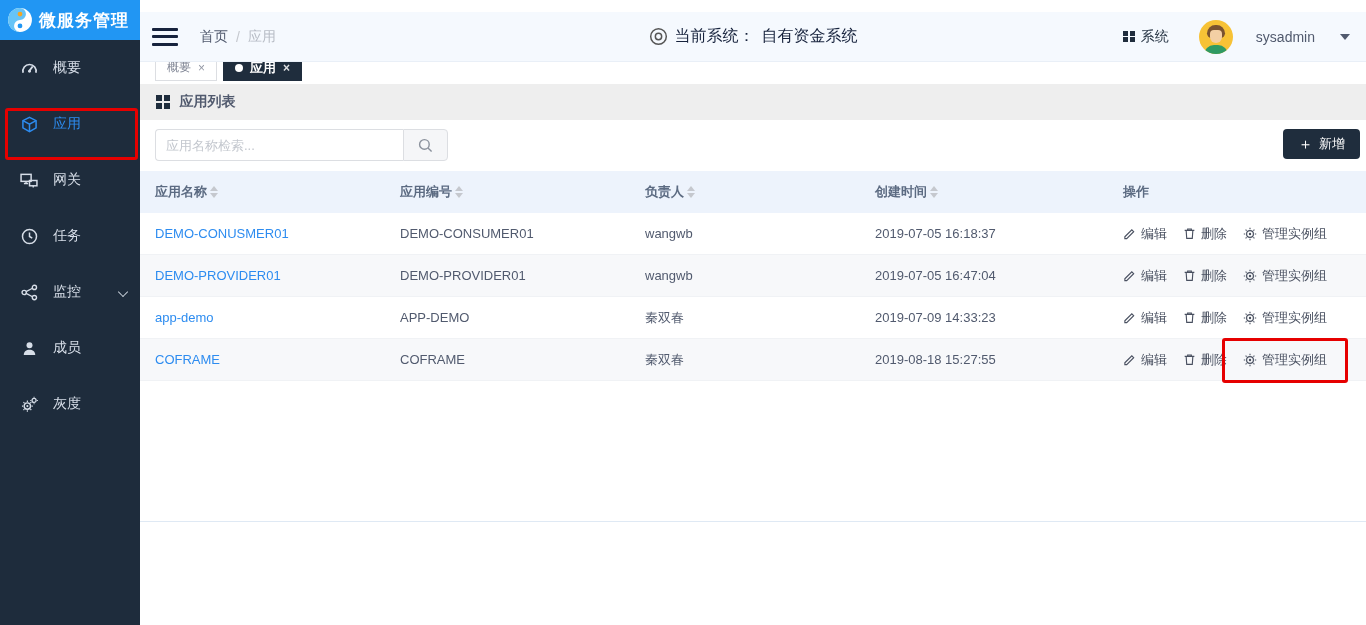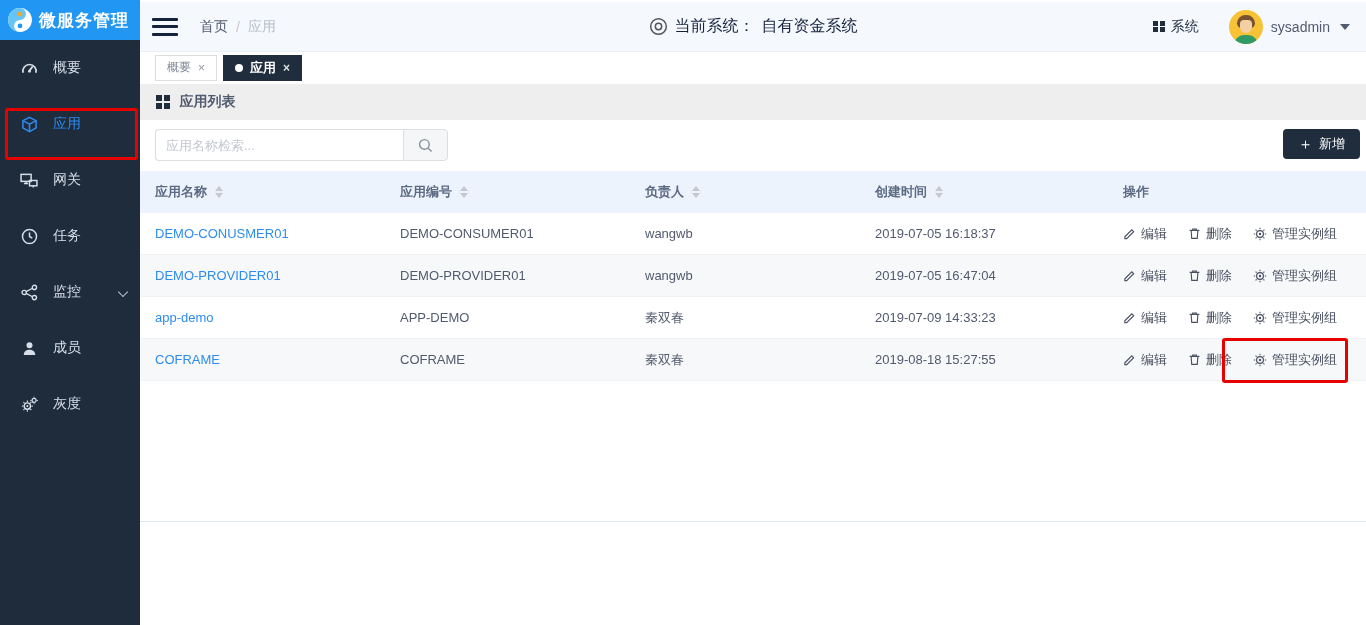--- a/index.html
+++ b/index.html
@@ -8,32 +8,32 @@
 
   
   .sidebar { position:absolute; left:0; top:0; width:140px; height:625px; background:#1e2c3c; z-index:2; }
   .logo { height:40px; background:#2196f3; display:flex; align-items:center; gap:6px; padding-left:7px; color:#fff; font-weight:bold; font-size:17px; letter-spacing:1px; }
   .menu-item { height:56px; display:flex; align-items:center; padding-left:20px; gap:15px; color:#d7dee8; font-size:14px; cursor:pointer; position:relative; }
   .menu-item.active { color:#2d8cf0; }
   .micon { width:18px; height:18px; display:flex; align-items:center; justify-content:center; flex:0 0 18px; }
   .chev { position:absolute; right:13px; top:24px; width:8px; height:8px; border-right:1.6px solid #cfd7e0; border-bottom:1.6px solid #cfd7e0; transform:rotate(45deg) scale(.9); }
 
   
-  .topbar { position:absolute; left:140px; top:2px; right:0; height:50px; background:#f5f9fe; border-bottom:1px solid #e9eff7; display:flex; align-items:center; z-index:1; }
+  .topbar { position:absolute; left:140px; top:12px; right:0; height:50px; background:#f5f9fe; border-bottom:1px solid #e9eff7; display:flex; align-items:center; z-index:1; }
   .hamburger { margin-left:12px; width:26px; height:18px; display:flex; flex-direction:column; justify-content:space-between; cursor:pointer; }
   .hamburger i { display:block; height:3px; background:#17233d; border-radius:1px; }
   .breadcrumb { margin-left:22px; font-size:14px; color:#515a6e; display:flex; gap:8px; align-items:center; }
   .breadcrumb .sep { color:#c5c8ce; }
   .breadcrumb .cur { color:#b7bcc5; }
   .sys-center { position:absolute; left:0; right:0; text-align:center; font-size:16px; color:#17233d; display:flex; align-items:center; justify-content:center; gap:7px; pointer-events:none; }
   .topbar-right { margin-left:auto; display:flex; align-items:center; gap:10px; padding-right:16px; z-index:2; }
   .sys-menu { display:flex; align-items:center; gap:6px; font-size:14px; color:#1f2d3d; cursor:pointer; margin-right:20px; }
   .grid-ic { display:grid; grid-template-columns:5px 5px; grid-template-rows:5px 5px; gap:1.5px; }
   .grid-ic b { background:#1f2d3d; }
-  .user-box { display:flex; align-items:center; gap:8px; cursor:pointer; }
+  .user-box { display:flex; align-items:center; gap:23px; cursor:pointer; }
   .avatar { width:34px; height:34px; border-radius:50%; background:#f7c236; position:relative; overflow:hidden; }
   .avatar .hair { position:absolute; left:8px; top:5px; width:18px; height:13px; background:#7a5230; border-radius:9px 9px 5px 5px; }
   .avatar .face { position:absolute; left:11px; top:10px; width:12px; height:13px; background:#f3cfa4; border-radius:4px 4px 6px 6px; }
   .avatar .shirt { position:absolute; left:5px; top:25px; width:24px; height:10px; background:#2f9a63; border-radius:10px 10px 0 0; }
   .uname { font-size:14px; color:#515a6e; }
   .caret { width:0; height:0; border-left:5px solid transparent; border-right:5px solid transparent; border-top:6px solid #515a6e; margin-left:2px; }
 
   
   .tabs-row { position:absolute; left:140px; top:51px; right:0; height:33px; background:#fff; display:flex; align-items:center; padding-left:15px; gap:6px; }
   .tab { display:inline-flex; align-items:center; height:26px; padding:0 11px; font-size:12px; border:1px solid #dcdee2; background:#fff; color:#808695; gap:7px; cursor:pointer; }
@@ -52,21 +52,21 @@
   .search-input { width:248px; height:32px; border:1px solid #dcdee2; border-right:none; border-radius:4px 0 0 4px; padding:0 10px; font-size:13px; color:#515a6e; outline:none; background:#fff; font-family:inherit; }
   .search-input::placeholder { color:#c3c7ce; }
   .search-btn { width:45px; height:32px; border:1px solid #dcdee2; border-radius:0 4px 4px 0; background:#f5f6f8; display:flex; align-items:center; justify-content:center; cursor:pointer; }
   .add-btn { position:absolute; right:6px; top:9px; height:30px; padding:0 15px; background:#1f2d3d; color:#fff; border:none; border-radius:4px; font-size:13px; display:flex; align-items:center; gap:6px; cursor:pointer; font-family:inherit; }
   .add-btn .plus { font-size:15px; }
 
   
   .table { position:absolute; left:140px; top:171px; right:0; }
   .thead { display:flex; height:42px; background:#edf3fc; align-items:center; font-size:13px; color:#5c6b82; font-weight:bold; }
   .c1{width:245px;} .c2{width:245px;} .c3{width:230px;} .c4{width:248px;} .c5{flex:1;}
-  .th,.td { padding-left:15px; display:flex; align-items:center; gap:5px; }
+  .th,.td { padding-left:15px; display:flex; align-items:center; }
   .sort { display:inline-flex; flex-direction:column; gap:2px; margin-left:3px; }
   .sort i { width:0; height:0; border-left:4px solid transparent; border-right:4px solid transparent; }
   .sort .up { border-bottom:5px solid #c5c8ce; }
   .sort .dn { border-top:5px solid #c5c8ce; }
   .trow { display:flex; height:42px; align-items:center; font-size:13px; color:#515a6e; border-bottom:1px solid #f0f2f5; background:#fff; }
   .trow.alt { background:#f7f8fa; }
   .app-link { color:#2d8cf0; text-decoration:none; cursor:pointer; }
   .action { display:inline-flex; align-items:center; gap:5px; margin-right:16px; color:#495060; cursor:pointer; white-space:nowrap; }
   .aicon { display:flex; align-items:center; }
 

